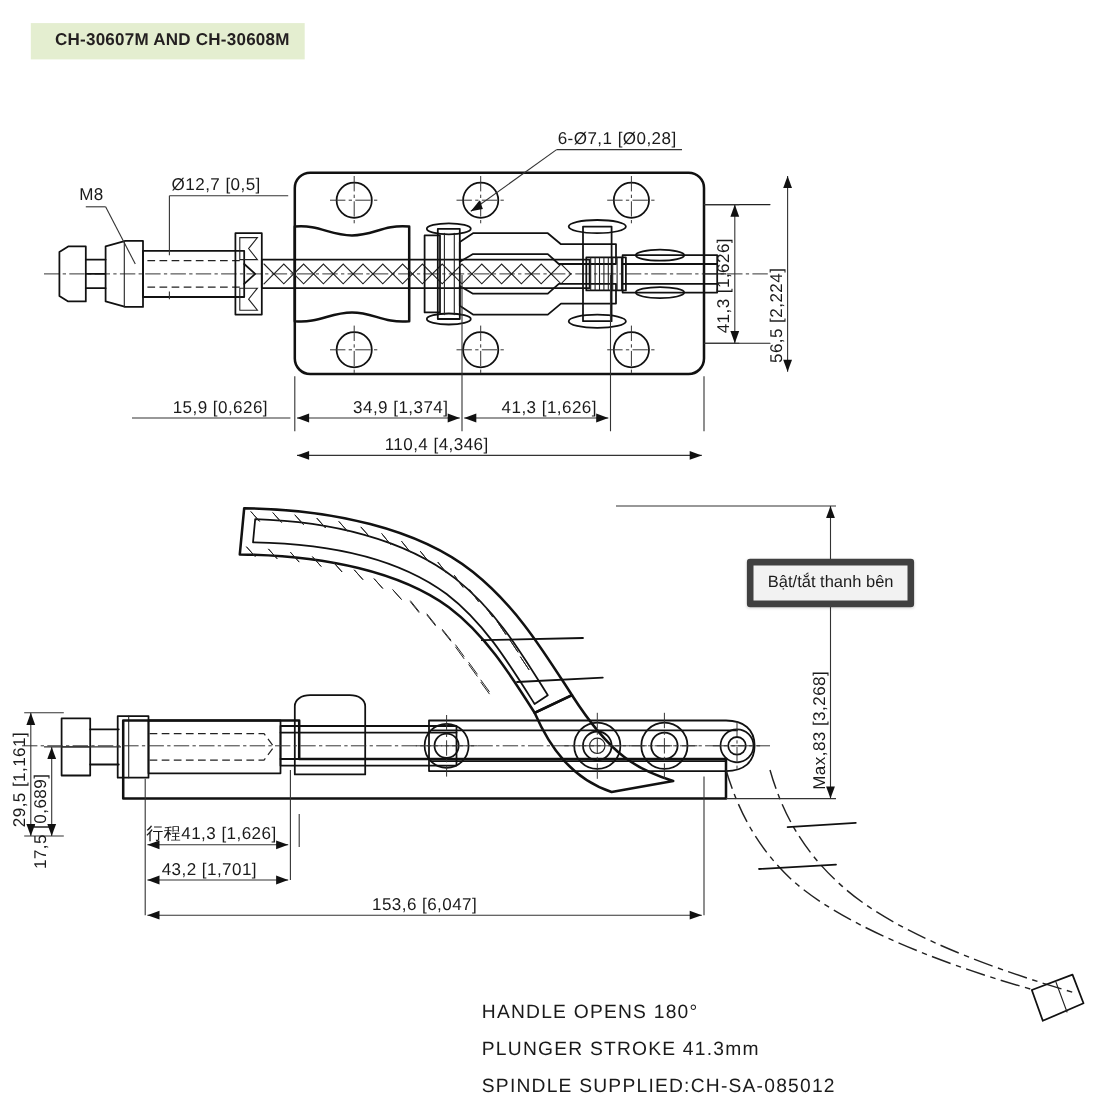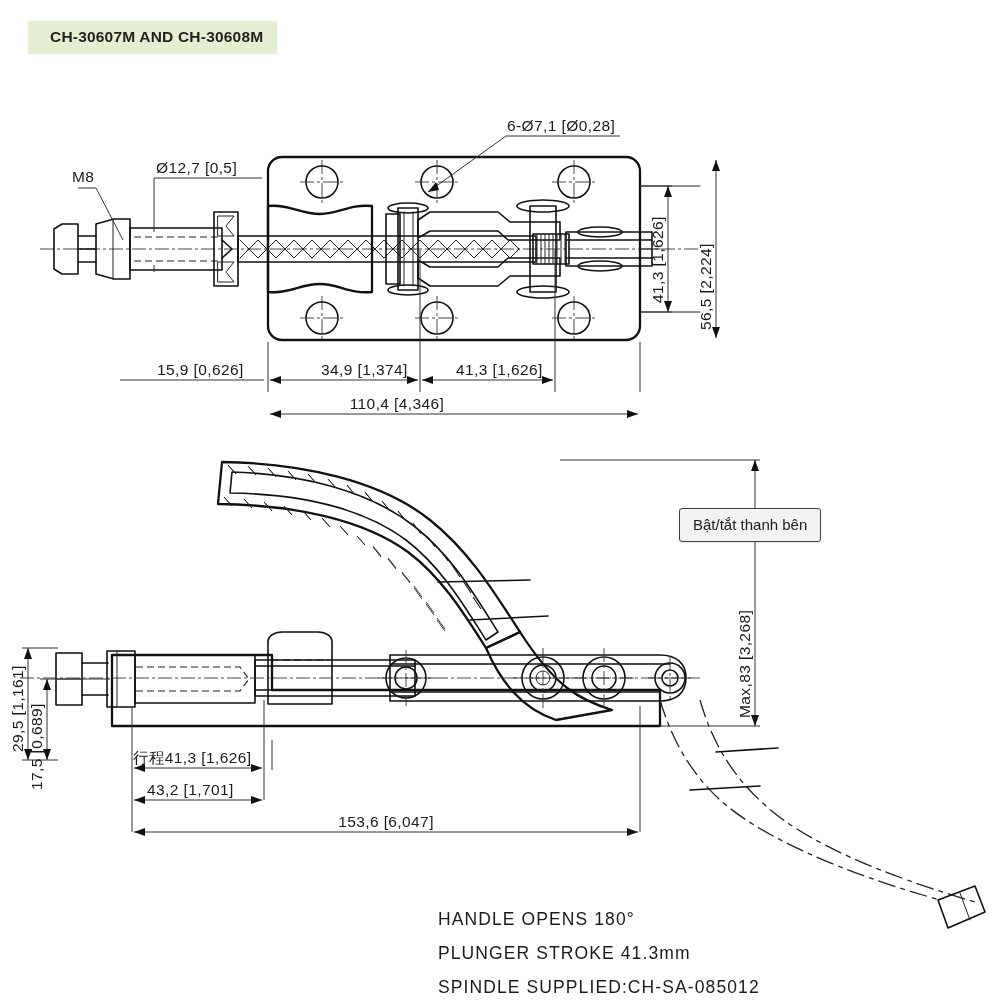--- a/index.html
+++ b/index.html
@@ -18,21 +18,21 @@
     padding:7px 14px 8px 22px;
     font-size:15.5px;font-weight:bold;letter-spacing:.2px;
     color:#231f20;white-space:nowrap;
     font-family:"Liberation Sans", sans-serif;
   }
 
   
   .tooltip{
     position:absolute;left:679px;top:508px;
     background:#f2f2f2;
-    border:1px solid #404040;
+    border:6px solid #404040;
     border-radius:3px;
     padding:7px 13px 8px 13px;
     font-size:15px;color:#1b1b1b;white-space:nowrap;
     box-shadow:0 1px 2px rgba(0,0,0,.10);
     font-family:"Liberation Sans", sans-serif;
   }
 
   
   .dim{
     font-family:"Liberation Sans", sans-serif;

